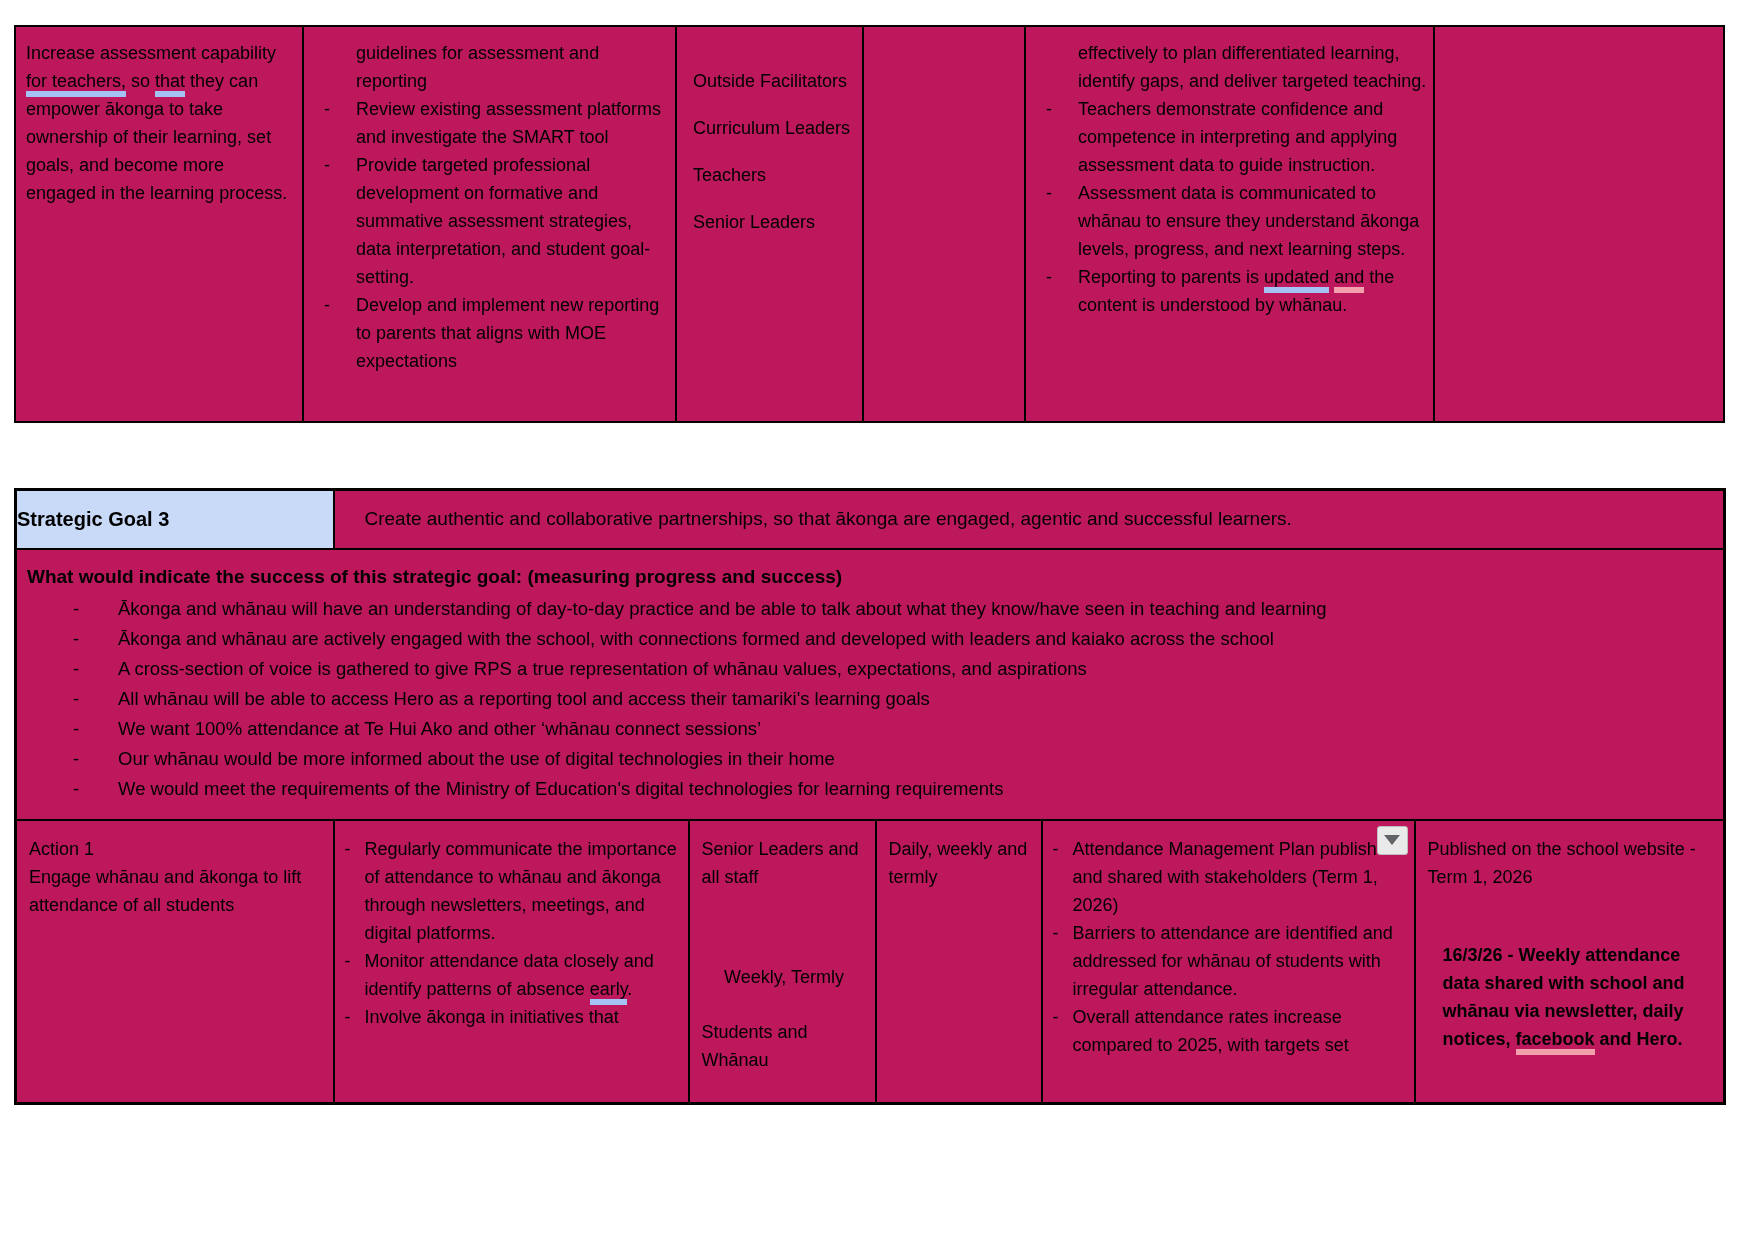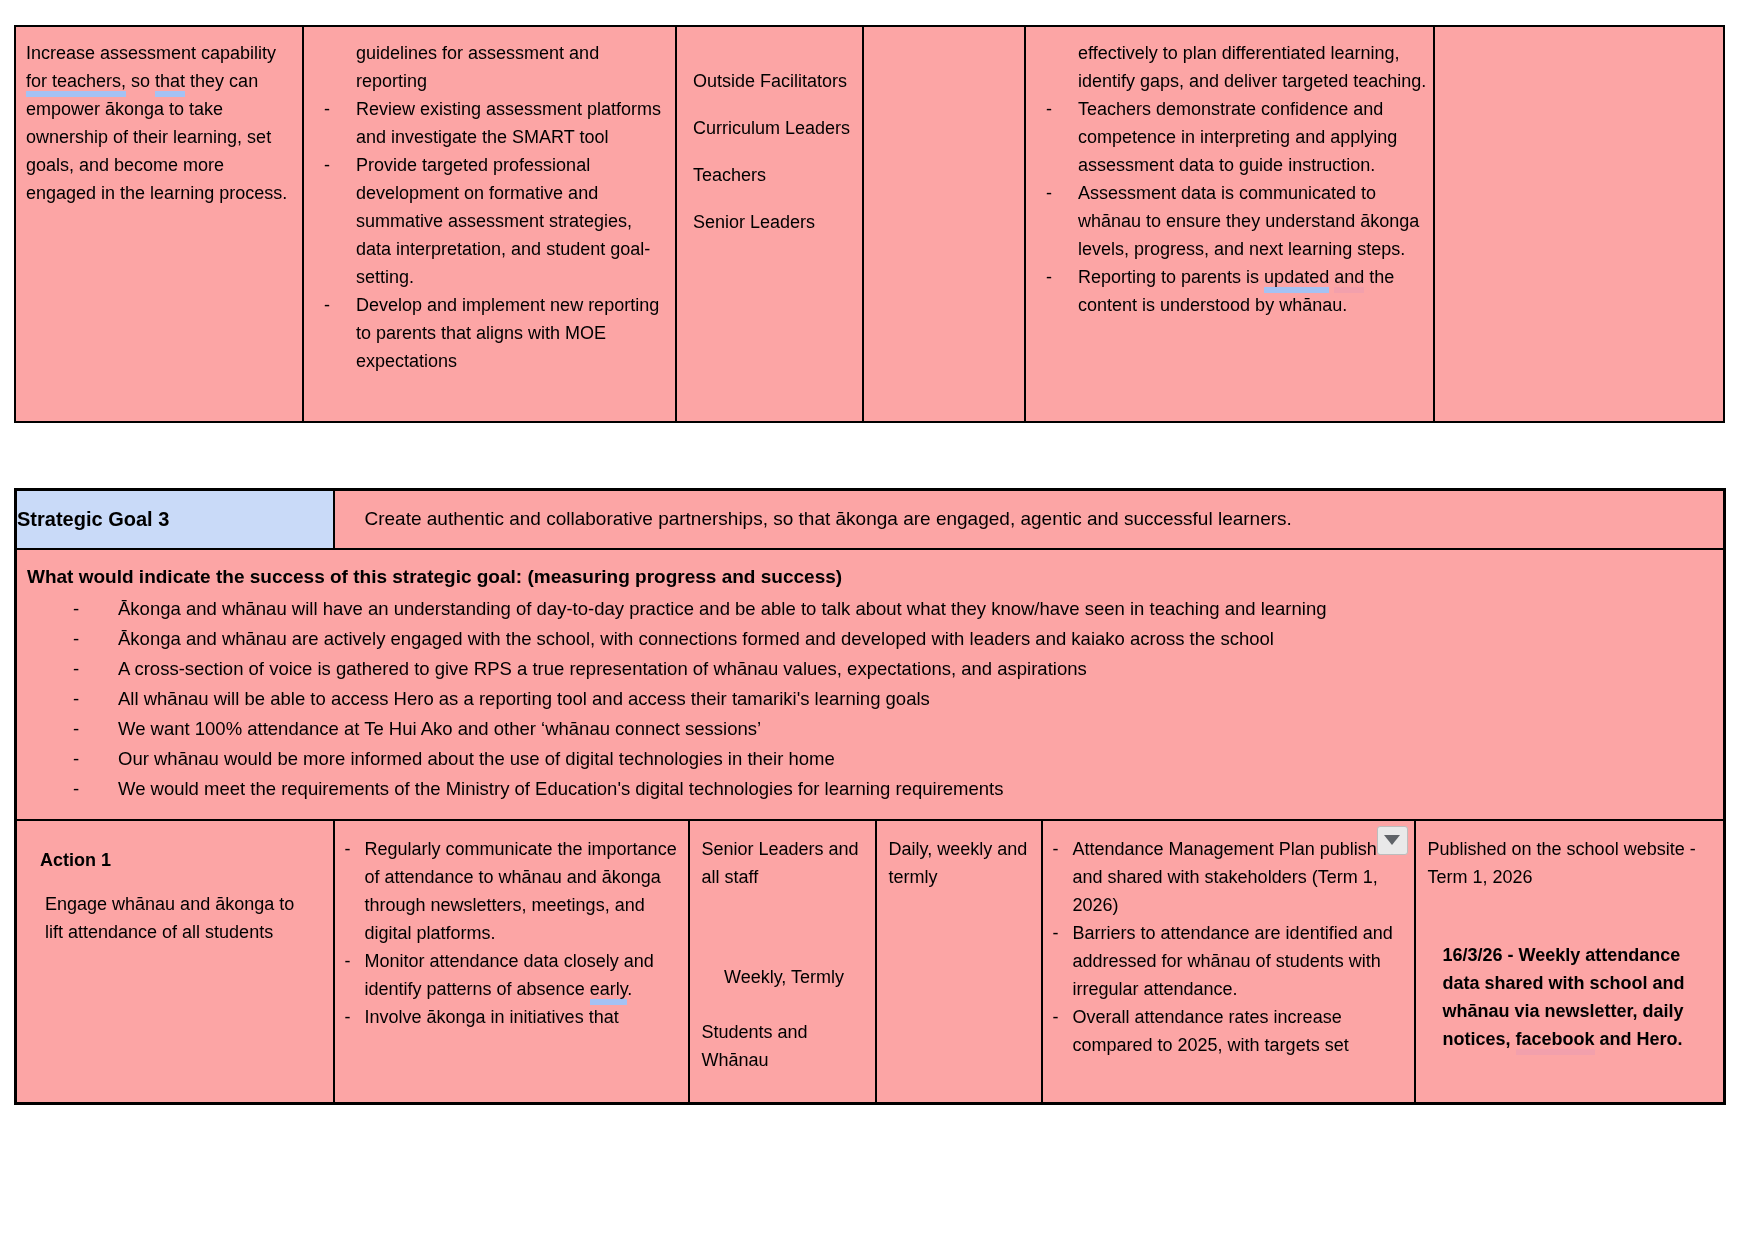--- a/index.html
+++ b/index.html
@@ -8,21 +8,21 @@
     --suggestion-pink:#f2a0ac;
     --table-border:#000000;
     --page-bg:#ffffff;
   }
   *{box-sizing:border-box;}
   html,body{margin:0;padding:0;}
   body{
     width:1738px;height:1236px;background:var(--page-bg);
     font-family:"Liberation Sans",sans-serif;color:#000;position:relative;overflow:hidden;
   }
-  table{border-collapse:collapse;table-layout:fixed;position:absolute;background:#fca5a5;}
+  table{border-collapse:collapse;table-layout:fixed;position:absolute;background:#be185d;}
   td,th{border:2px solid var(--table-border);vertical-align:top;padding:0;overflow:hidden;}
 
   
   .top-table{left:14px;top:25px;width:1709px;}
   .top-table td{font-size:18px;line-height:28px;}
   .focus-cell .para{margin:0;padding:12px 8px 0 10px;}
   .list-wrap{padding:12px 6px 0 20px;}
   .li{display:flex;align-items:flex-start;}
   .li .dash{flex:0 0 32px;}
   .li .li-text{flex:1 1 auto;}
@@ -41,22 +41,22 @@
   .success-cell{padding:12px 12px 0 10px;font-size:18.5px;line-height:30px;}
   .success-heading{font-weight:bold;font-size:19px;margin:0 0 2px 0;}
   .success-list .li{padding-left:46px;}
   .success-list .li .dash{flex:0 0 45px;}
   .head-cell{
     vertical-align:middle;text-align:center;font-weight:bold;font-size:19px;
     line-height:22px;padding:4px 2px;
   }
   .body-row td{font-size:18px;line-height:28px;}
   .action-focus-cell{padding:14px 10px 0 12px;}
-  .action-title{font-weight:bold;margin:11px;}
-  .action-desc{margin:16px;}
+  .action-title{font-weight:normal;margin:0;}
+  .action-desc{margin:0;}
   .tight-list{padding:14px 6px 0 10px;}
   .tight-list .li .dash{flex:0 0 20px;}
   .bottom-personnel{padding:14px 8px 0 12px;}
   .pb1{margin:0 0 72px 0;}
   .pb2{margin:0 0 27px 0;text-align:center;}
   .pb3{margin:0;}
   .timeframes-cell{padding:14px 8px 0 12px;}
   .measures-cell{position:relative;}
   .review-cell{padding:14px 8px 0 12px;}
   .rb1{margin:0 0 50px 0;}

